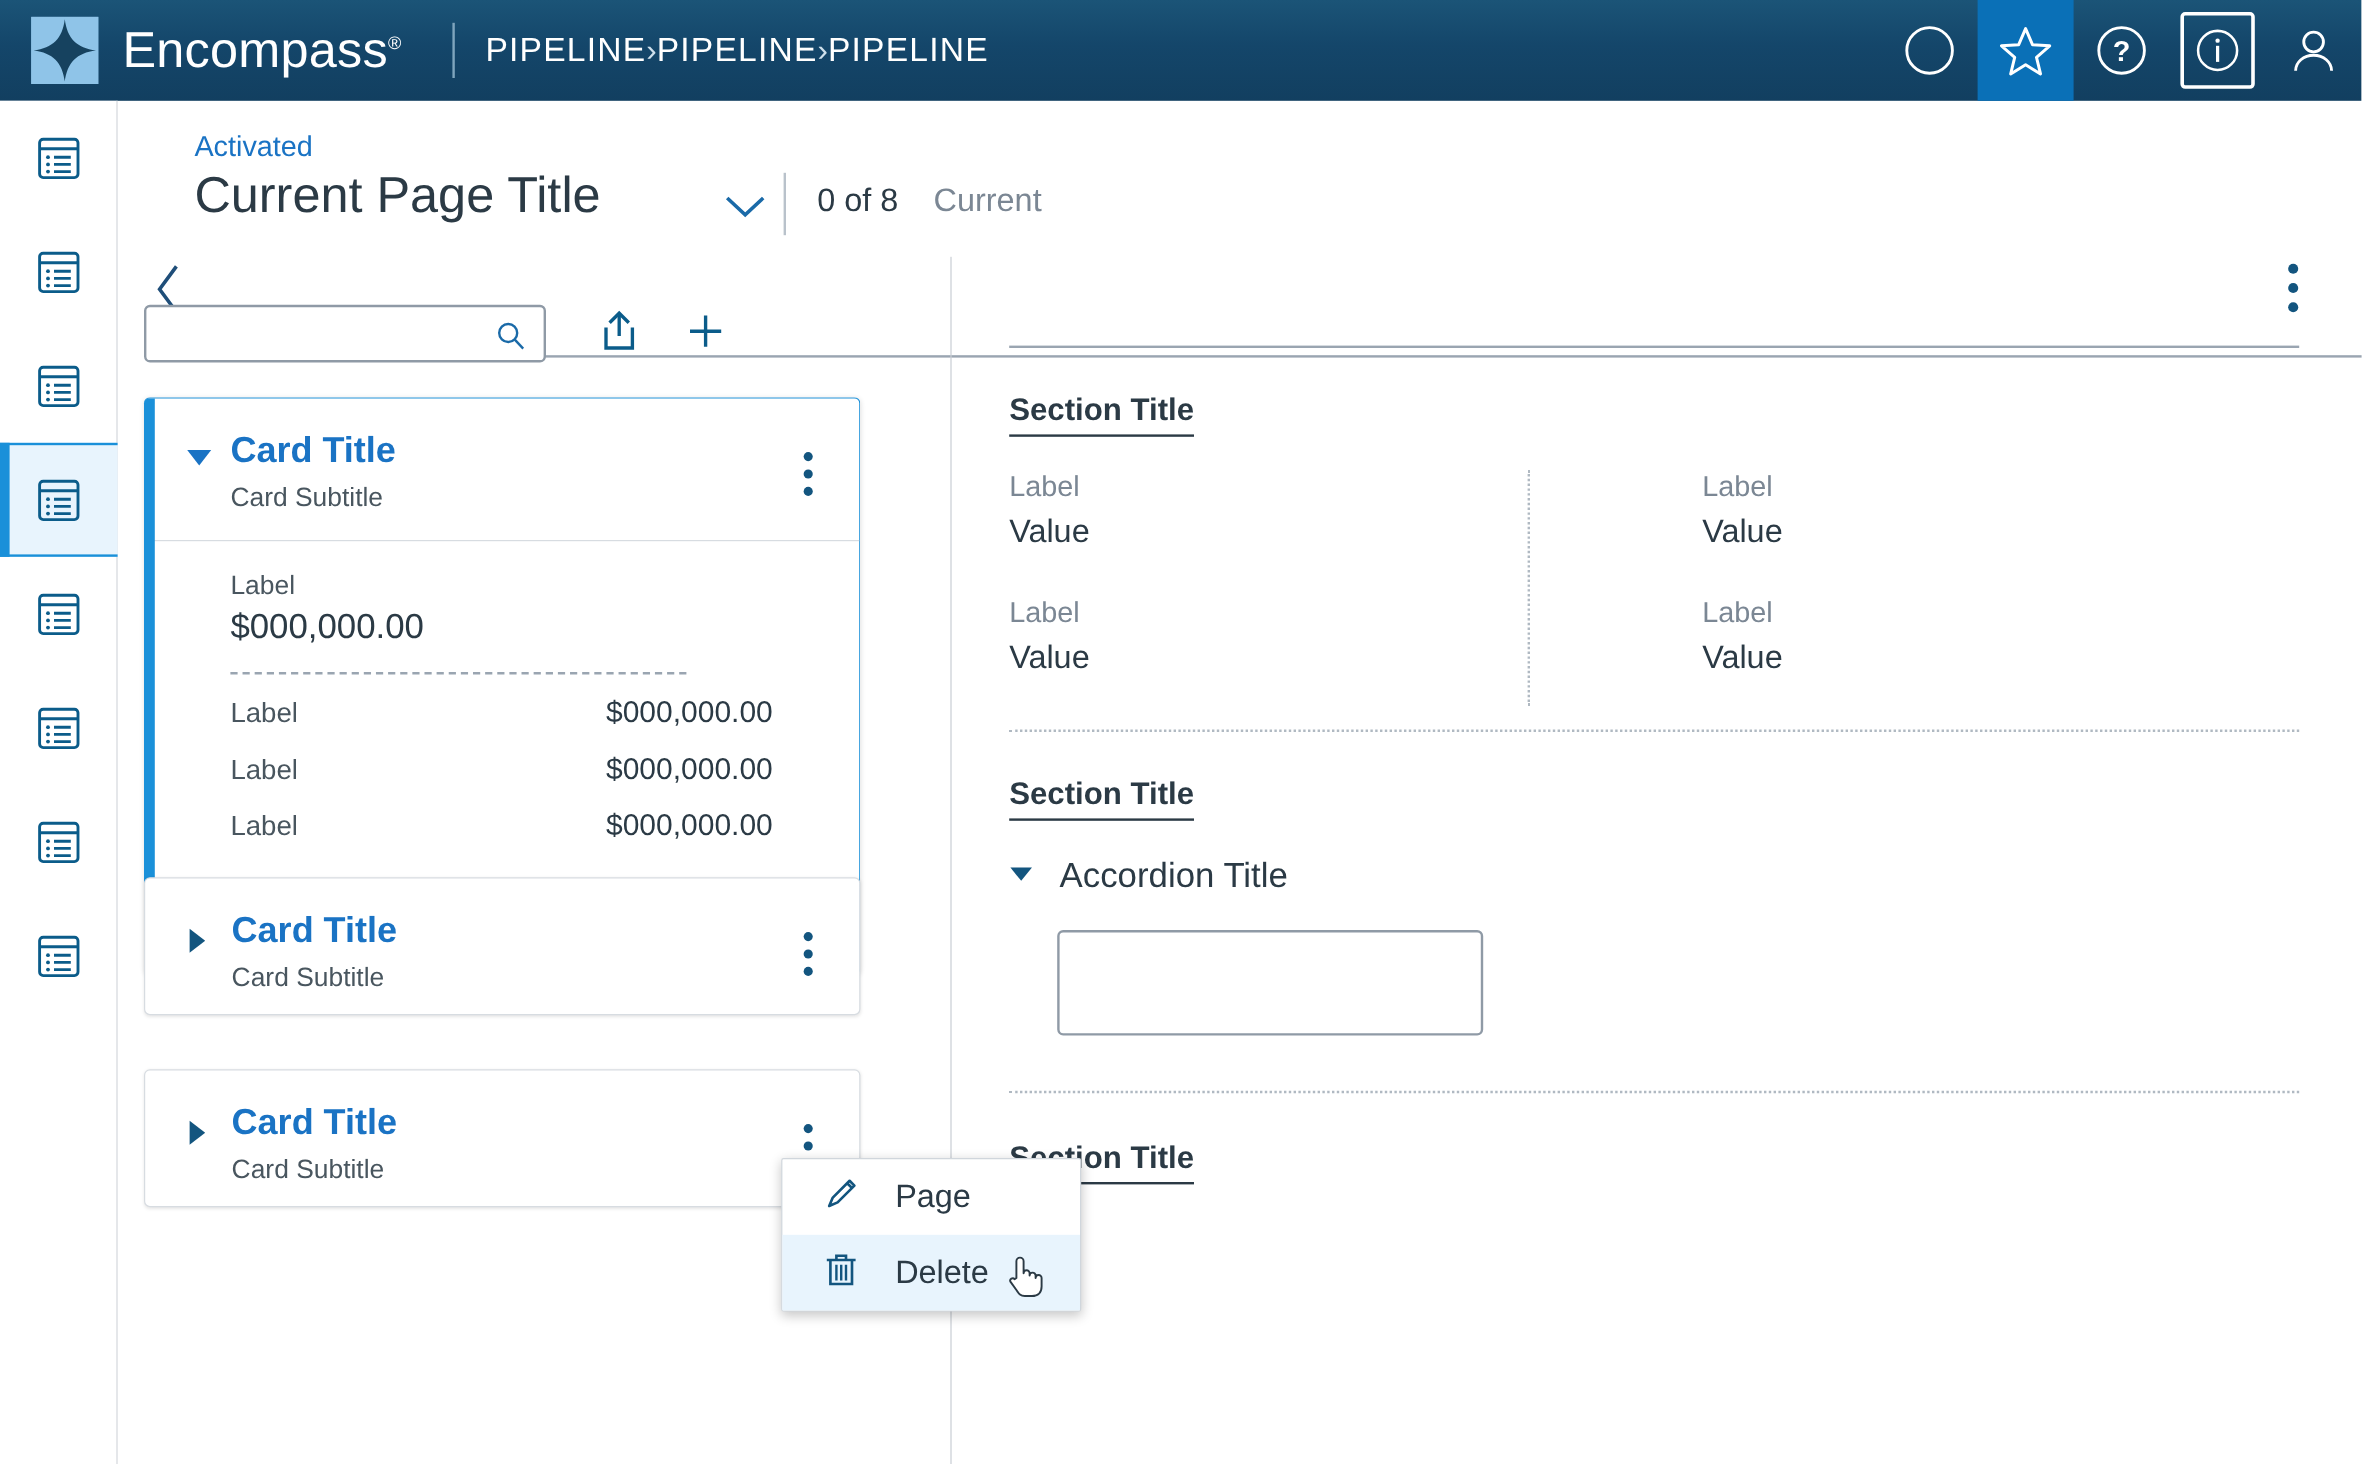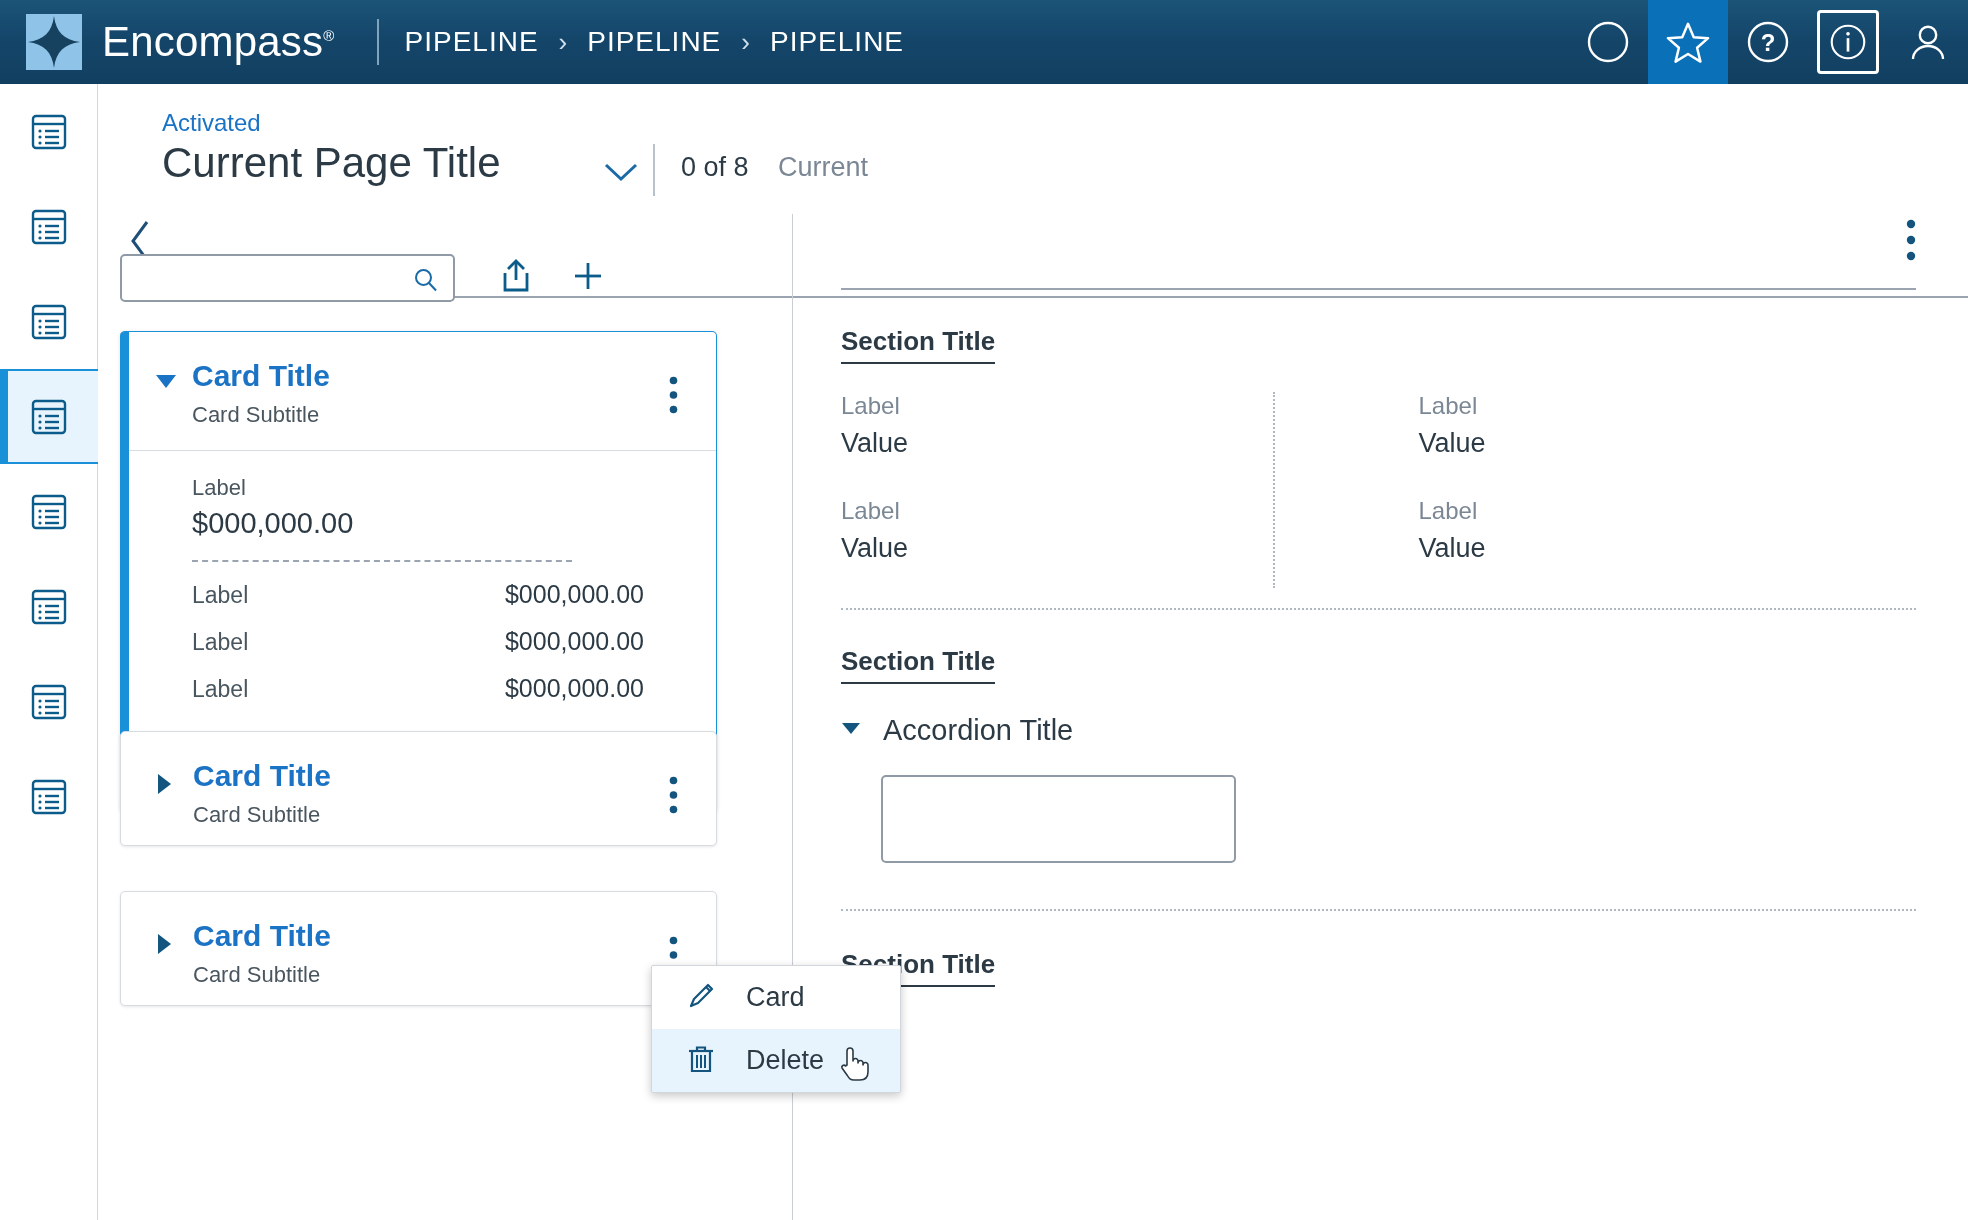--- a/index.html
+++ b/index.html
@@ -25,21 +25,21 @@
   .brand-mark svg { display:block; }
   .brand-name {
     color:#ffffff; font-size:42px; font-weight:400; letter-spacing:0.2px;
     margin-left:20px; line-height:1;
     font-family:"Liberation Sans", sans-serif;
   }
   .brand-name sup { font-size:15px; vertical-align:super; }
   .crumb-sep {
     width:2px; height:46px; background:#7fa5bd; margin:0 26px 0 42px;
   }
-  .crumbs { display:flex; align-items:center; gap:20px; }
+  .crumbs { display:flex; align-items:center; }
   .crumb {
     color:#ffffff; font-size:28px; letter-spacing:1px; font-weight:400;
   }
   .crumb-arrow { color:#cfe0ec; font-size:26px; font-weight:300; }
 
   .topbar-actions {
     position:absolute; right:0; top:0; height:84px; display:flex; align-items:stretch;
   }
   .tb-btn {
     width:80px; height:84px; display:flex; align-items:center; justify-content:center;
@@ -542,21 +542,21 @@
   </div>
 
   <div class="ctx-menu">
     <div class="ctx-item">
       <span>
         <svg width="30" height="30" viewBox="0 0 30 30">
           <path d="M5 25 L8 18 L22 4 L26 8 L12 22 Z" fill="none" stroke="#13557f" stroke-width="2.2" stroke-linejoin="round"></path>
           <line x1="20" y1="6" x2="24" y2="10" stroke="#13557f" stroke-width="2.2"></line>
         </svg>
       </span>
-      <span class="ctx-label">Card</span>
+      <span class="ctx-label">Page</span>
     </div>
     <div class="ctx-item active">
       <span>
         <svg width="30" height="32" viewBox="0 0 30 32">
           <line x1="3" y1="8" x2="27" y2="8" stroke="#13557f" stroke-width="2.2"></line>
           <path d="M11 8 V4.5 H19 V8" fill="none" stroke="#13557f" stroke-width="2.2"></path>
           <path d="M6 8 V28 H24 V8" fill="none" stroke="#13557f" stroke-width="2.2"></path>
           <line x1="11" y1="12" x2="11" y2="25" stroke="#13557f" stroke-width="2"></line>
           <line x1="15" y1="12" x2="15" y2="25" stroke="#13557f" stroke-width="2"></line>
           <line x1="19" y1="12" x2="19" y2="25" stroke="#13557f" stroke-width="2"></line>

